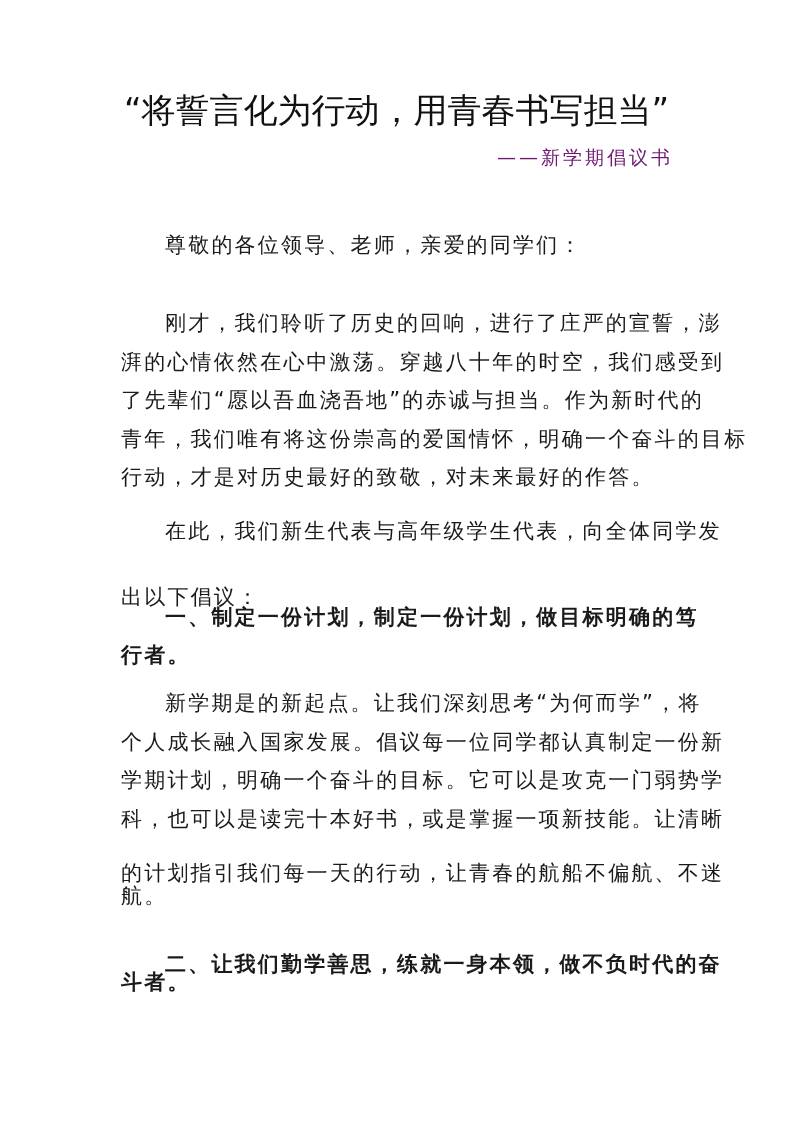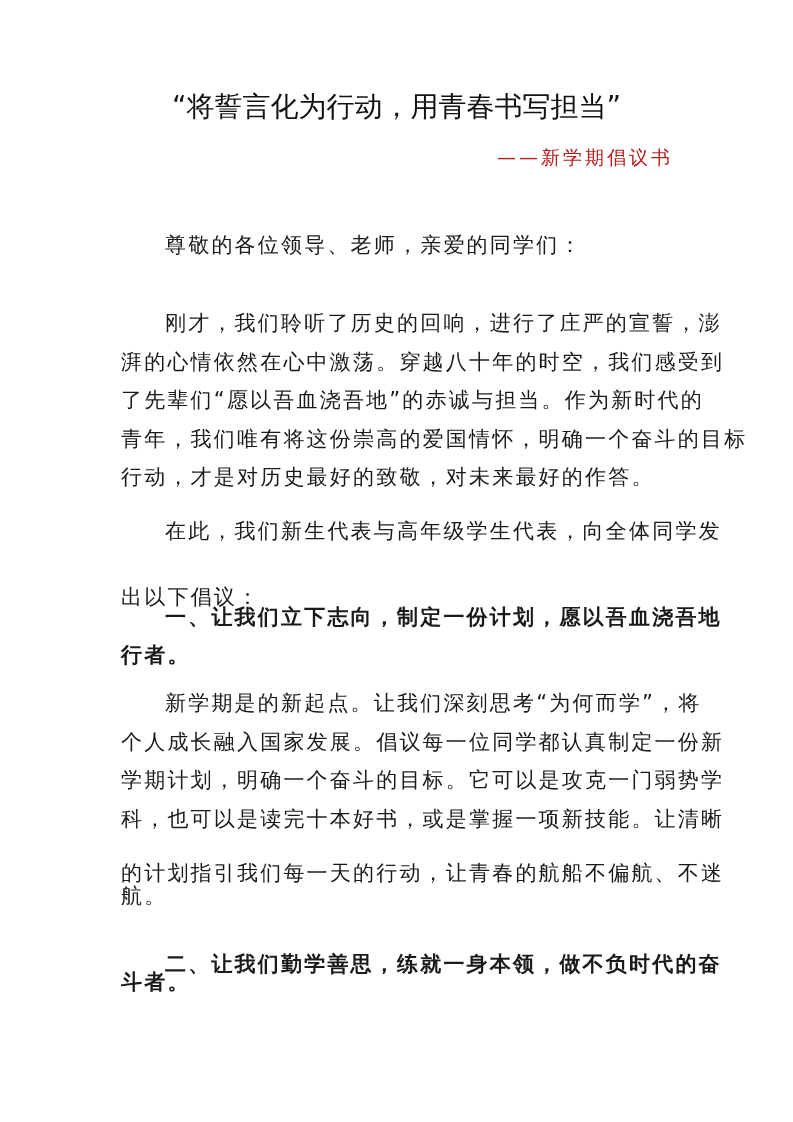--- a/index.html
+++ b/index.html
@@ -1,22 +1,22 @@
 <!DOCTYPE html>
 <html><head>
   <meta charset="utf-8">
   <style>
     html, body { margin: 0; padding: 0; background: #ffffff; }
     body { width: 793px; height: 1122px; position: relative; overflow: hidden;
            font-family: "DejaVu Sans", "Liberation Sans", sans-serif; color: #111; }
     .page { position: absolute; left: 0; top: 0; width: 793px; height: 1122px; background: #fff; }
     .title { position: absolute; top: 88px; left: 0; width: 793px; text-align: center;
-             font-size: 28px; letter-spacing: 0px; color: #111; font-weight: normal; }
+             font-size: 34px; letter-spacing: 0px; color: #111; font-weight: normal; }
     .subtitle { position: absolute; top: 145px; right: 120px; font-size: 19px;
-                letter-spacing: 3px; color: #b91c1c; }
+                letter-spacing: 3px; color: #701a75; }
     .line { position: absolute; left: 121px; width: 552px; font-size: 21px; height: 30px;
             line-height: 30px; white-space: nowrap; letter-spacing: 2.2px; color: #1a1a1a;
             text-align: justify; text-align-last: justify; }
     .line.last { text-align-last: left; }
     .indent { left: 165px; width: 508px; }
     .bold { font-weight: bold; }
   </style>
 </head>
 <body>
 
@@ -27,21 +27,21 @@
   <div class="line indent last" style="top:230px">尊敬的各位领导、老师，亲爱的同学们：</div>
 
   <div id="body-lines">
       <div class="line indent" style="top: 308px;">刚才，我们聆听了历史的回响，进行了庄严的宣誓，澎</div>
       <div class="line" style="top: 347px;">湃的心情依然在心中激荡。穿越八十年的时空，我们感受到</div>
       <div class="line" style="top: 385px;">了先辈们“愿以吾血浇吾地”的赤诚与担当。作为新时代的</div>
       <div class="line" style="top: 424px;">青年，我们唯有将这份崇高的爱国情怀，明确一个奋斗的目标</div>
       <div class="line last" style="top: 462px;">行动，才是对历史最好的致敬，对未来最好的作答。</div>
       <div class="line indent" style="top: 516px;">在此，我们新生代表与高年级学生代表，向全体同学发</div>
       <div class="line last" style="top: 582px;">出以下倡议：</div>
-      <div class="line indent bold" style="top: 602px;">一、让我们立下志向，制定一份计划，愿以吾血浇吾地</div>
+      <div class="line indent bold" style="top: 602px;">一、制定一份计划，制定一份计划，做目标明确的笃</div>
       <div class="line bold last" style="top: 640px;">行者。</div>
       <div class="line indent" style="top: 688px;">新学期是的新起点。让我们深刻思考“为何而学”，将</div>
       <div class="line" style="top: 727px;">个人成长融入国家发展。倡议每一位同学都认真制定一份新</div>
       <div class="line" style="top: 765px;">学期计划，明确一个奋斗的目标。它可以是攻克一门弱势学</div>
       <div class="line" style="top: 804px;">科，也可以是读完十本好书，或是掌握一项新技能。让清晰</div>
       <div class="line" style="top: 843px; margin-top: 15px;">的计划指引我们每一天的行动，让青春的航船不偏航、不迷</div>
       <div class="line last" style="top: 881px;">航。</div>
       <div class="line indent bold" style="top: 949px;">二、让我们勤学善思，练就一身本领，做不负时代的奋</div>
       <div class="line bold last" style="top: 967px;">斗者。</div>
     </div>

